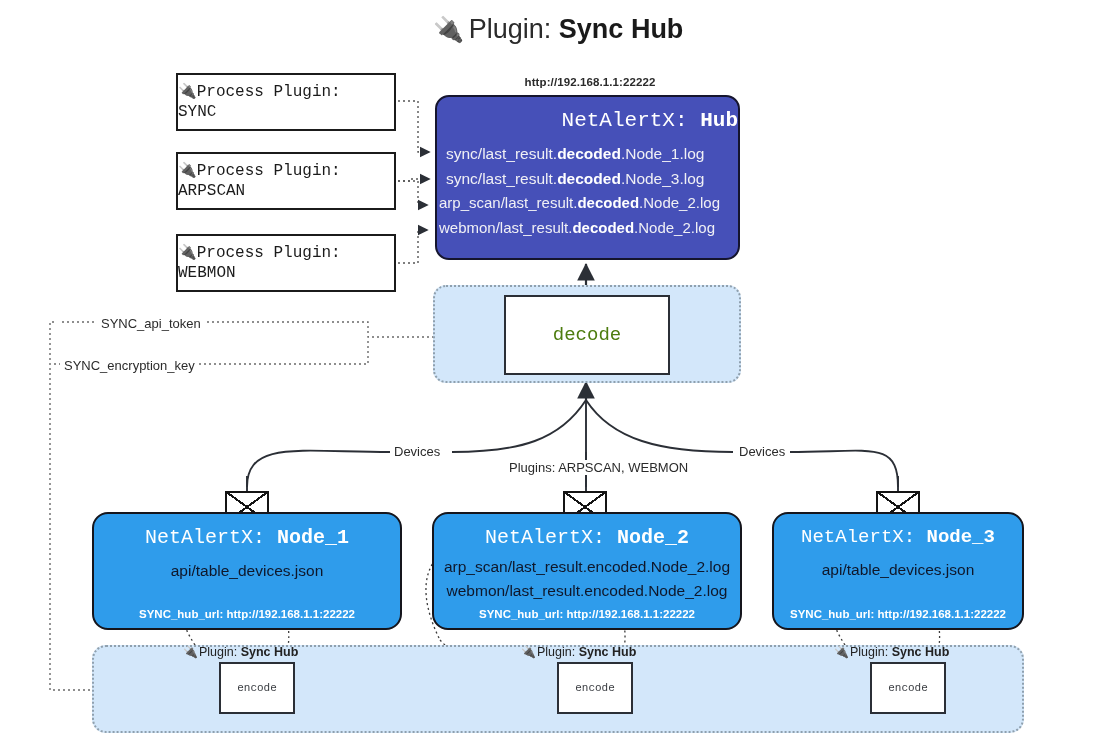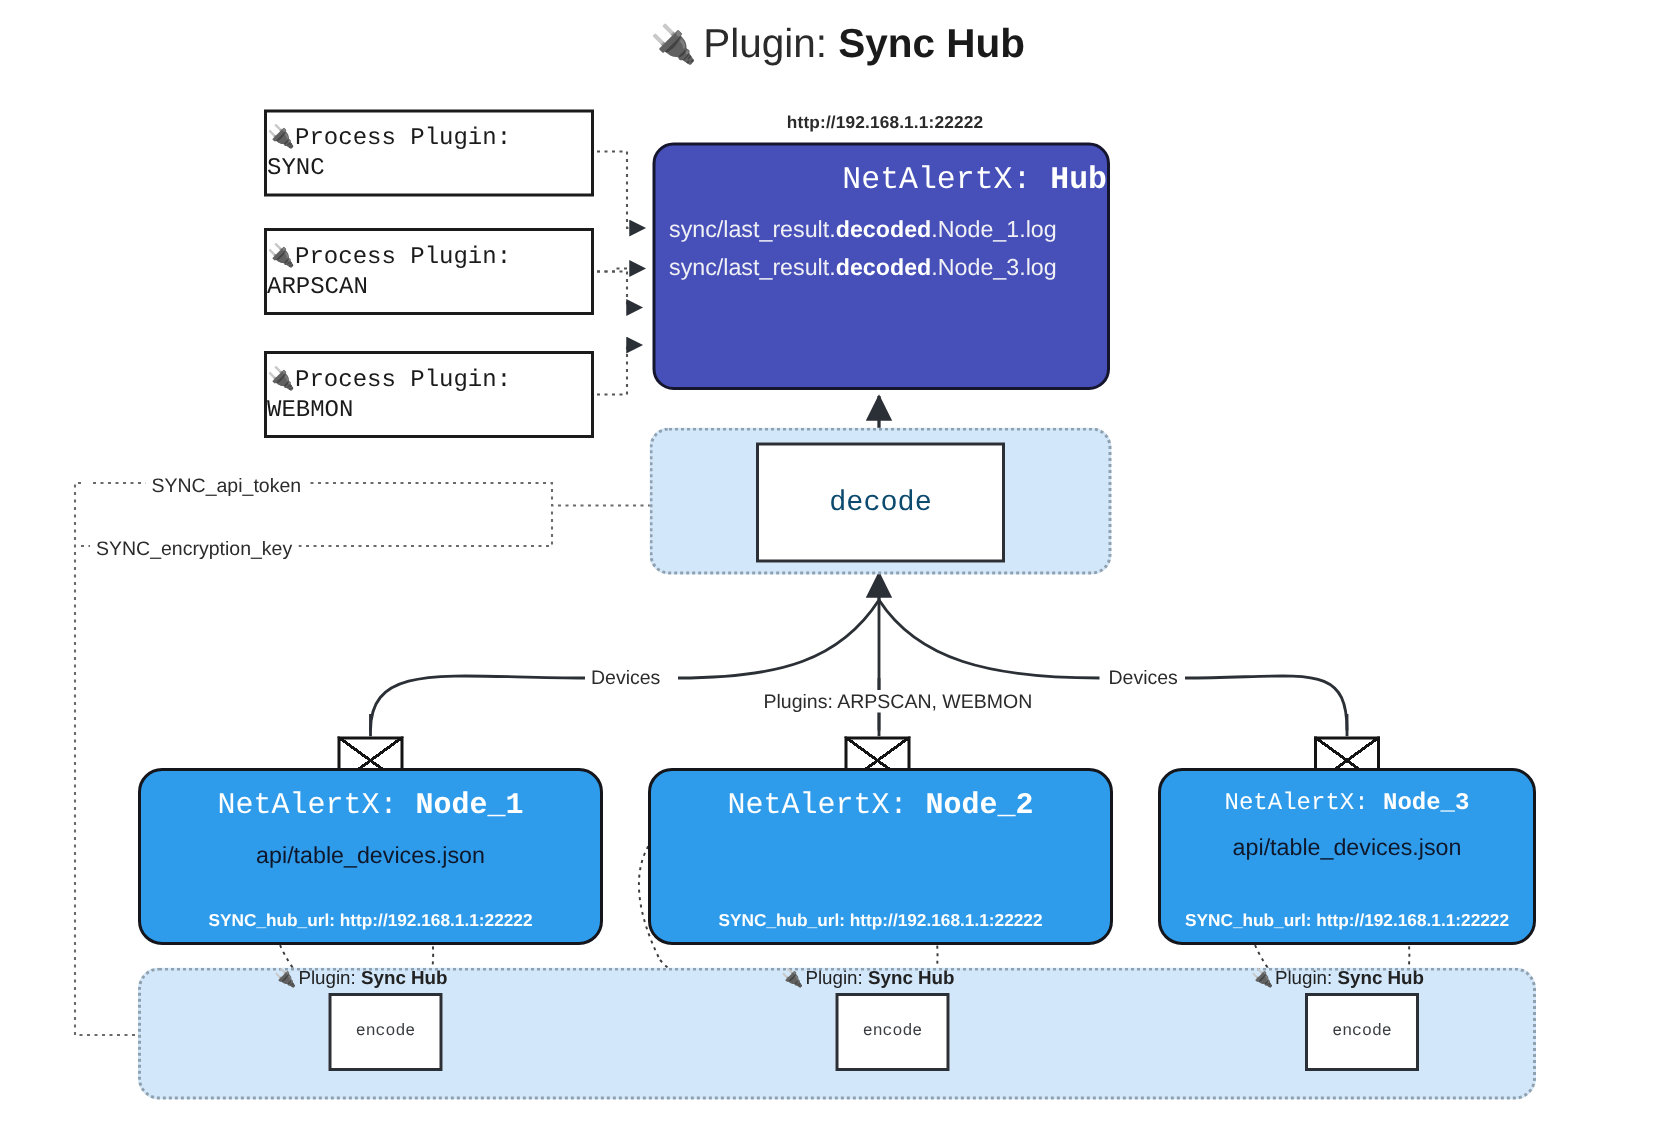--- a/index.html
+++ b/index.html
@@ -57,21 +57,21 @@
 
   
   #decode-group{
     left:433px;top:285px;width:308px;height:98px;
     background:#d3e7fa;border:2px dotted #8fa0ae;border-radius:13px;
   }
   #decode-box{
     left:504px;top:295px;width:166px;height:80px;
     background:#ffffff;border:2px solid #2b2f36;
     display:flex;align-items:center;justify-content:center;
-    font-family:"Liberation Mono",monospace;font-size:19px;color:#0c4a6e;
+    font-family:"Liberation Mono",monospace;font-size:19px;color:#4d7c0f;
   }
 
   
   .edgelabel{
     font-size:13px;color:#2b2b2b;background:#ffffff;white-space:nowrap;
     padding:0 4px;text-align:center;
   }
   #lbl-api{left:97px;top:316px;}
   #lbl-enc{left:60px;top:358px;}
   #lbl-dev-l{left:390px;top:444px;}
@@ -93,21 +93,21 @@
     font-size:15.5px;color:#0f172a;white-space:nowrap;line-height:1.55;
   }
   .nodecard .nurl{
     position:absolute;left:0;bottom:8px;width:100%;text-align:center;
     font-size:11.5px;color:#ffffff;font-weight:bold;white-space:nowrap;
   }
   #node1{left:92px;top:512px;width:310px;}
   #node2{left:432px;top:512px;width:310px;}
   #node3{left:772px;top:512px;width:252px;}
   #node2 .nlines{margin-top:6px;}
-  #node3 .ntitle{font-size:16px;}
+  #node3 .ntitle{font-size:19px;}
 
   
   .envelope{
     position:absolute;width:44px;height:32px;background:#ffffff;
     border:2px solid #141414;box-sizing:border-box;
   }
   .envelope:before,.envelope:after{
     content:"";position:absolute;left:-2px;top:-2px;
     width:44px;height:32px;
   }
@@ -216,20 +216,22 @@
 
   <div class="node" id="hub-url">http://192.168.1.1:22222</div>
   <div class="node" id="hub">
     <div class="hubtitle">
       <span>NetAlertX:</span>
       <b>Hub</b>
     </div>
     <div class="logs">
       <div class="logline"><span>sync/last_result.</span><b>decoded</b><span>.Node_1.log</span></div>
       <div class="logline"><span>sync/last_result.</span><b>decoded</b><span>.Node_3.log</span></div>
+      <div class="logline wide"><span>arp_scan/last_result.</span><b>decoded</b><span>.Node_2.log</span></div>
+      <div class="logline wide"><span>webmon/last_result.</span><b>decoded</b><span>.Node_2.log</span></div>
     </div>
   </div>
 
   <div class="node" id="decode-group"></div>
   <div class="node" id="decode-box">decode</div>
 
   <div class="node edgelabel" id="lbl-api">SYNC_api_token</div>
   <div class="node edgelabel" id="lbl-enc">SYNC_encryption_key</div>
   <div class="node edgelabel" id="lbl-dev-l">Devices</div>
   <div class="node edgelabel" id="lbl-dev-r">Devices</div>
@@ -248,20 +250,24 @@
       <div class="nline">api/table_devices.json</div>
     </div>
     <div class="nurl">SYNC_hub_url: http://192.168.1.1:22222</div>
   </div>
 
   <div class="node nodecard" id="node2">
     <div class="ntitle">
       <span>NetAlertX:</span>
       <b>Node_2</b>
     </div>
+    <div class="nlines">
+      <div class="nline">arp_scan/last_result.encoded.Node_2.log</div>
+      <div class="nline">webmon/last_result.encoded.Node_2.log</div>
+    </div>
     <div class="nurl">SYNC_hub_url: http://192.168.1.1:22222</div>
   </div>
 
   <div class="node nodecard" id="node3">
     <div class="ntitle">
       <span>NetAlertX:</span>
       <b>Node_3</b>
     </div>
     <div class="nlines">
       <div class="nline">api/table_devices.json</div>

